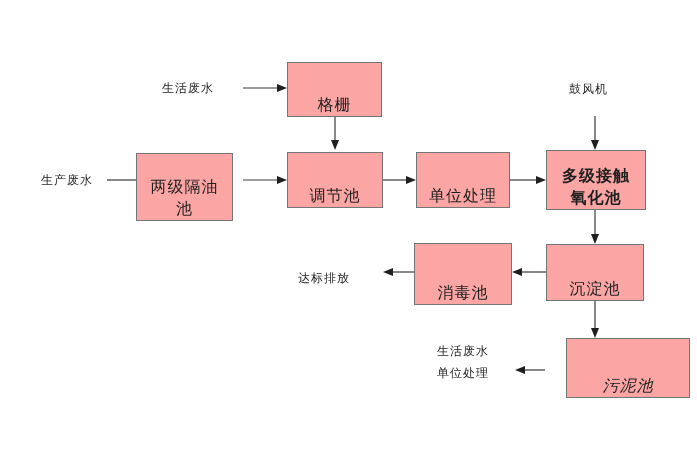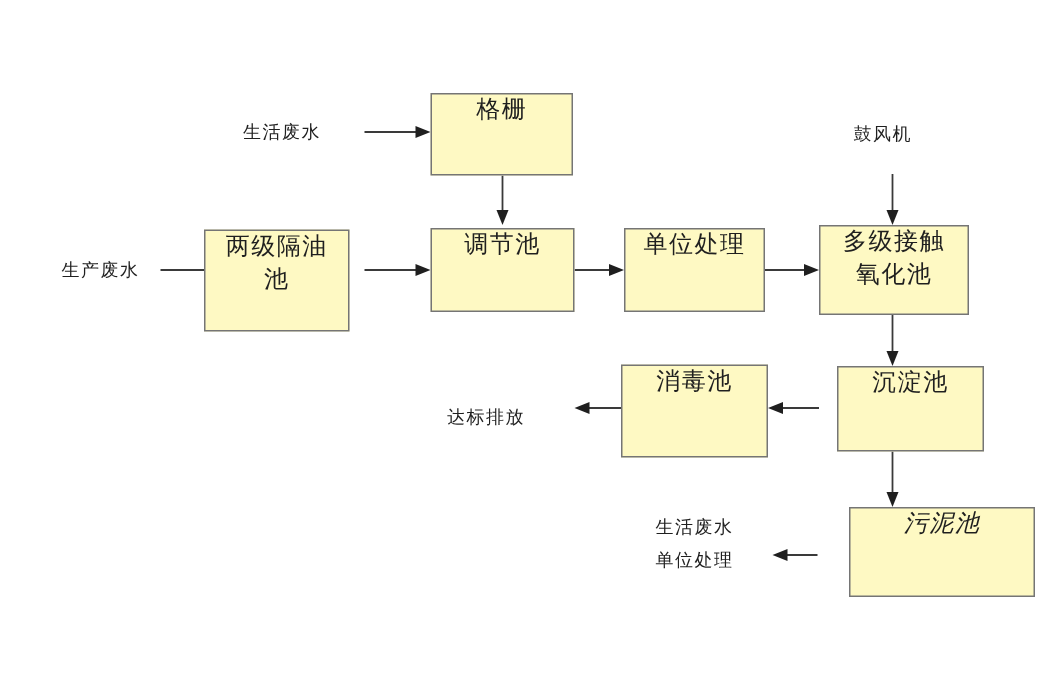--- a/index.html
+++ b/index.html
@@ -12,23 +12,23 @@
     position: relative;
     width: 697px;
     height: 463px;
     background: #ffffff;
     overflow: hidden;
   }
   .box {
     position: absolute;
     box-sizing: border-box;
     border: 1px solid #757575;
-    background: #fef9c3;
+    background: #fca5a5;
     display: flex;
-    align-items: flex-start;
+    align-items: flex-end;
     justify-content: center;
     text-align: center;
     font-size: 16px;
     line-height: 22px;
     color: #1f1f1f;
     letter-spacing: 1px;
   }
   .box .inner {
     display: block;
     max-width: 84px;
@@ -54,22 +54,22 @@
   }
   #arrow-layer polygon {
     fill: #1f1f1f;
     stroke: none;
   }
   
   #node-grid          { left:287px; top:62px;  width:95px;  height:55px; }
   #node-oil           { left:136px; top:153px; width:97px;  height:68px; }
   #node-regulating    { left:287px; top:152px; width:96px;  height:56px; }
   #node-hydrolysis    { left:416px; top:152px; width:94px;  height:56px; }
-  #node-oxidation     { left:546px; top:150px; width:100px; height:60px; }
-  #node-sedimentation { left:546px; top:244px; width:98px;  height:57px;margin-left:12px; }
+  #node-oxidation     { left:546px; top:150px; width:100px; height:60px;font-weight:bold; }
+  #node-sedimentation { left:546px; top:244px; width:98px;  height:57px; }
   #node-disinfection  { left:414px; top:243px; width:98px;  height:62px; }
   #node-sludge        { left:566px; top:338px; width:124px; height:60px;font-style:italic; }
   
   #label-domestic   { left:162px; top:77px;  }
   #label-production { left:41px;  top:169px; }
   #label-blower     { left:569px; top:78px;  }
   #label-discharge  { left:298px; top:267px;text-align:center; }
   #label-qualified  { left:437px; top:340px; }
 </style>
 </head>

